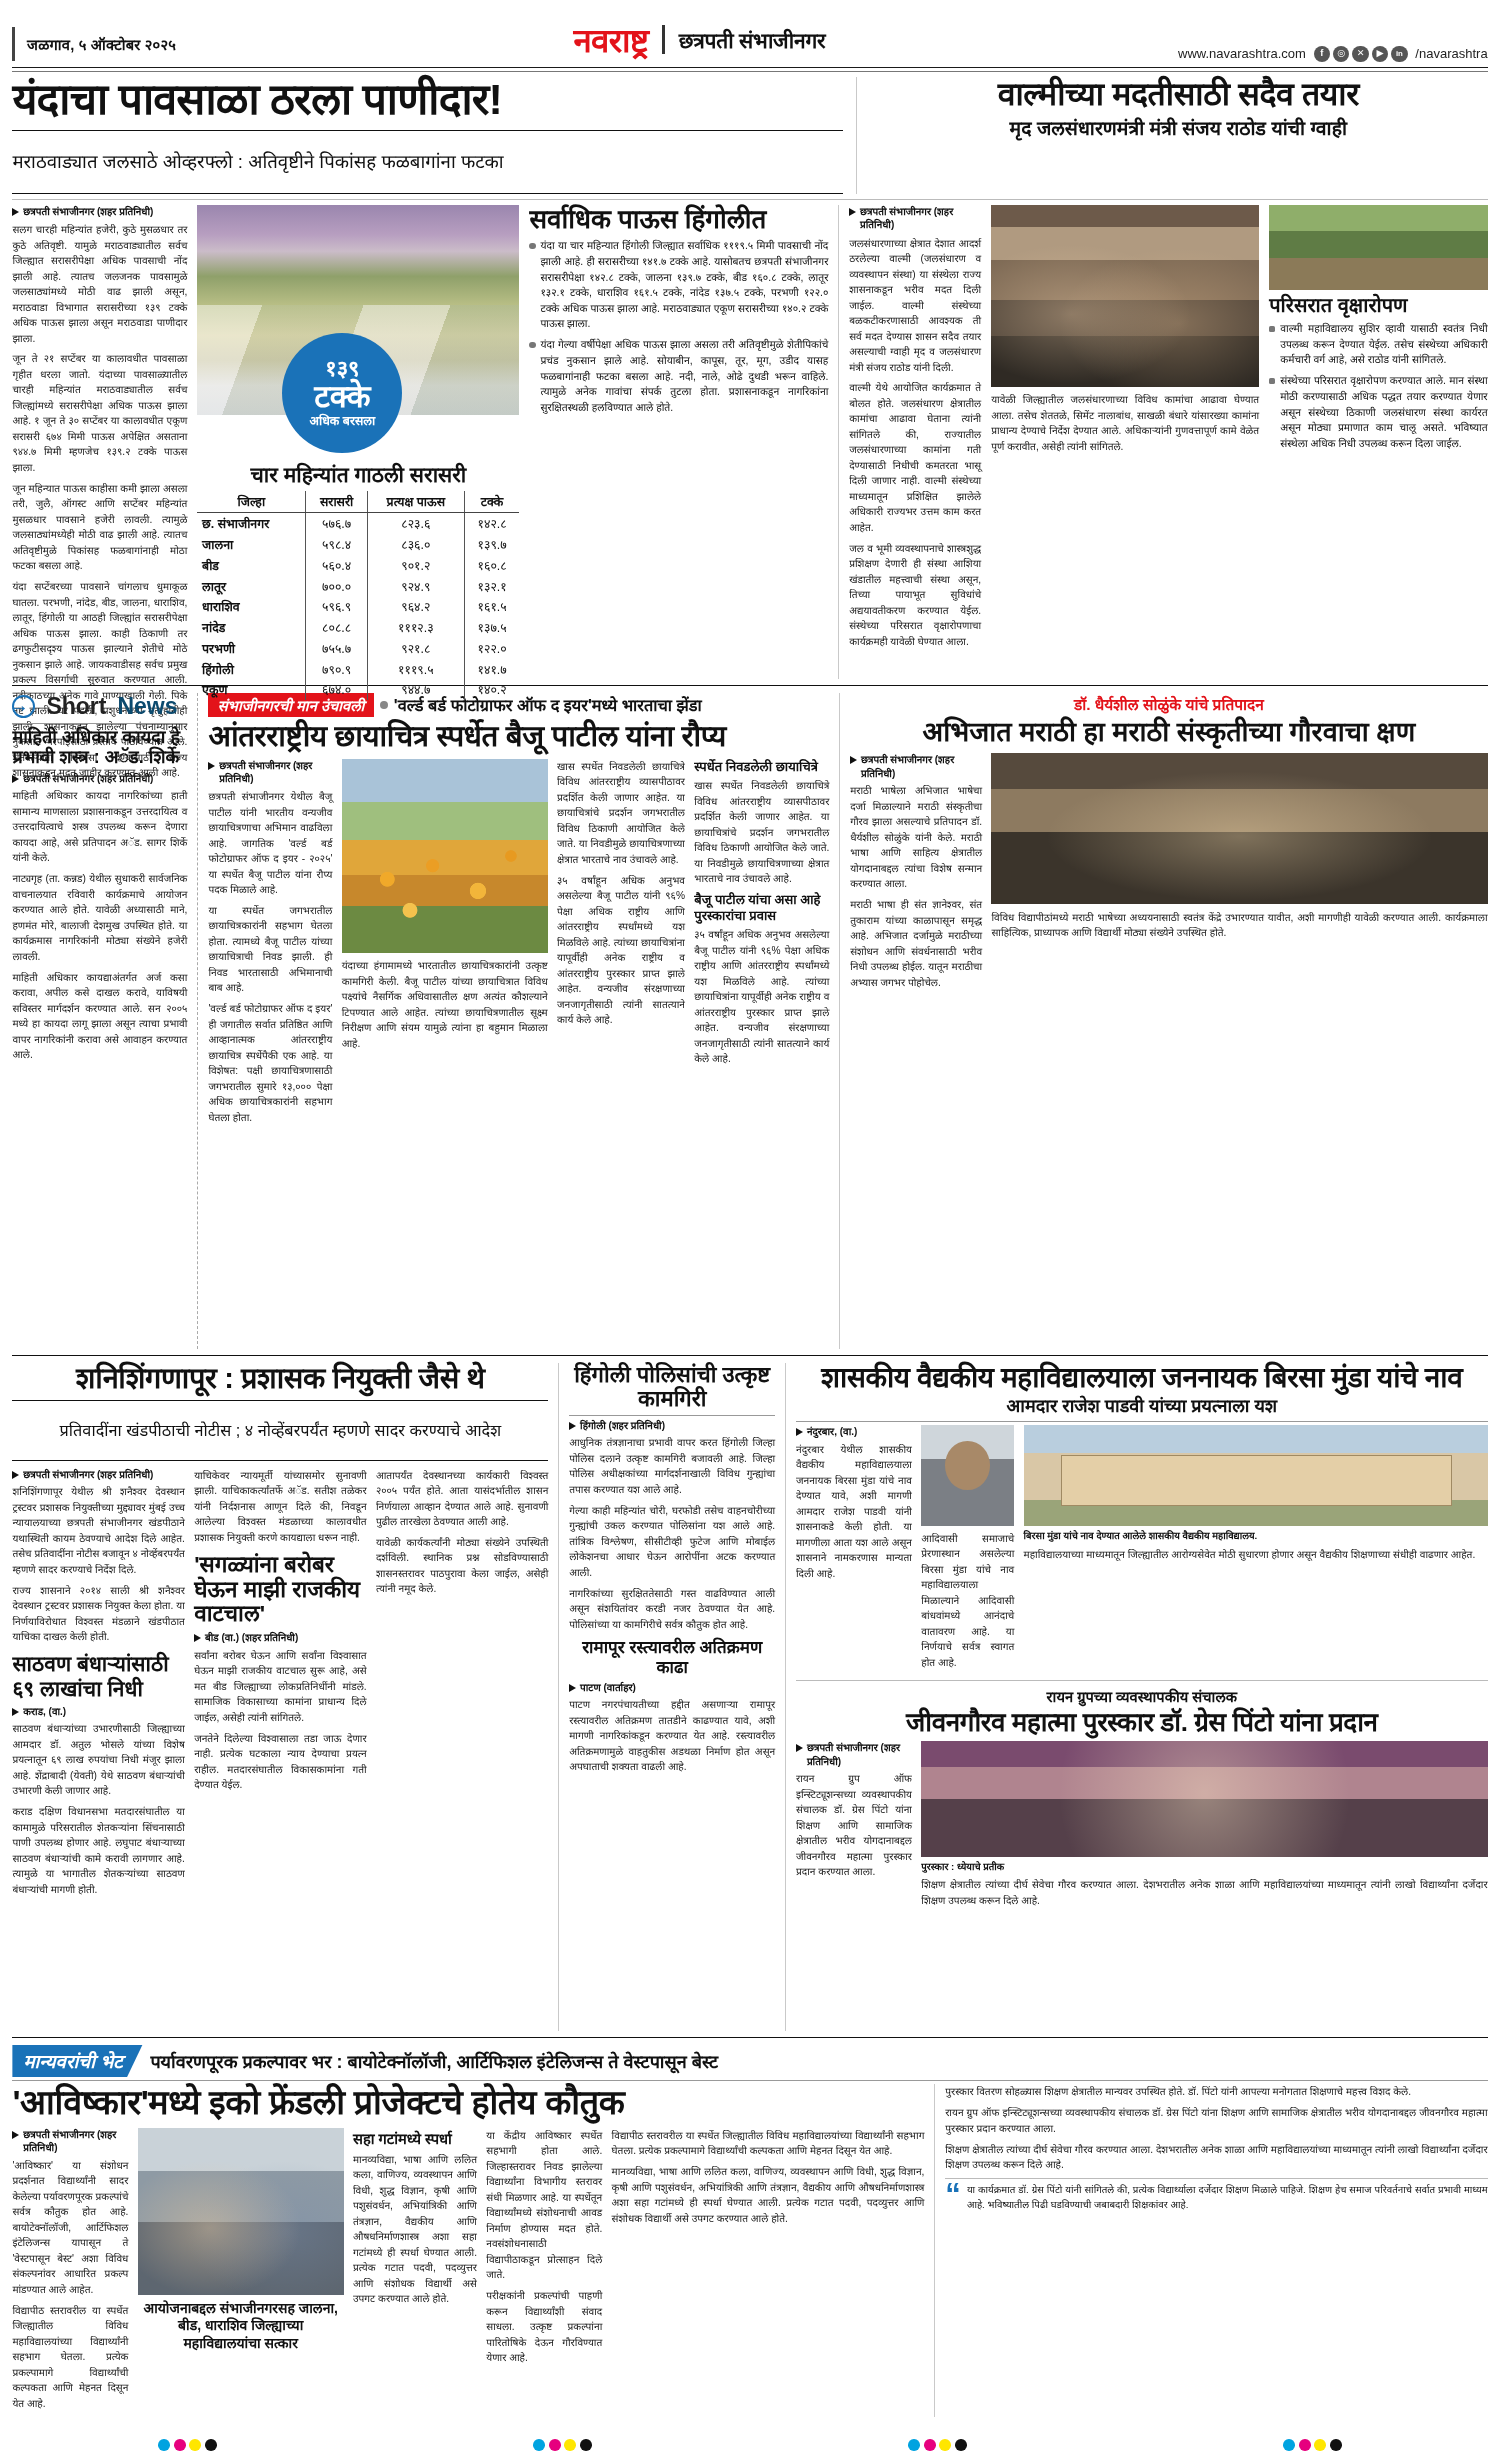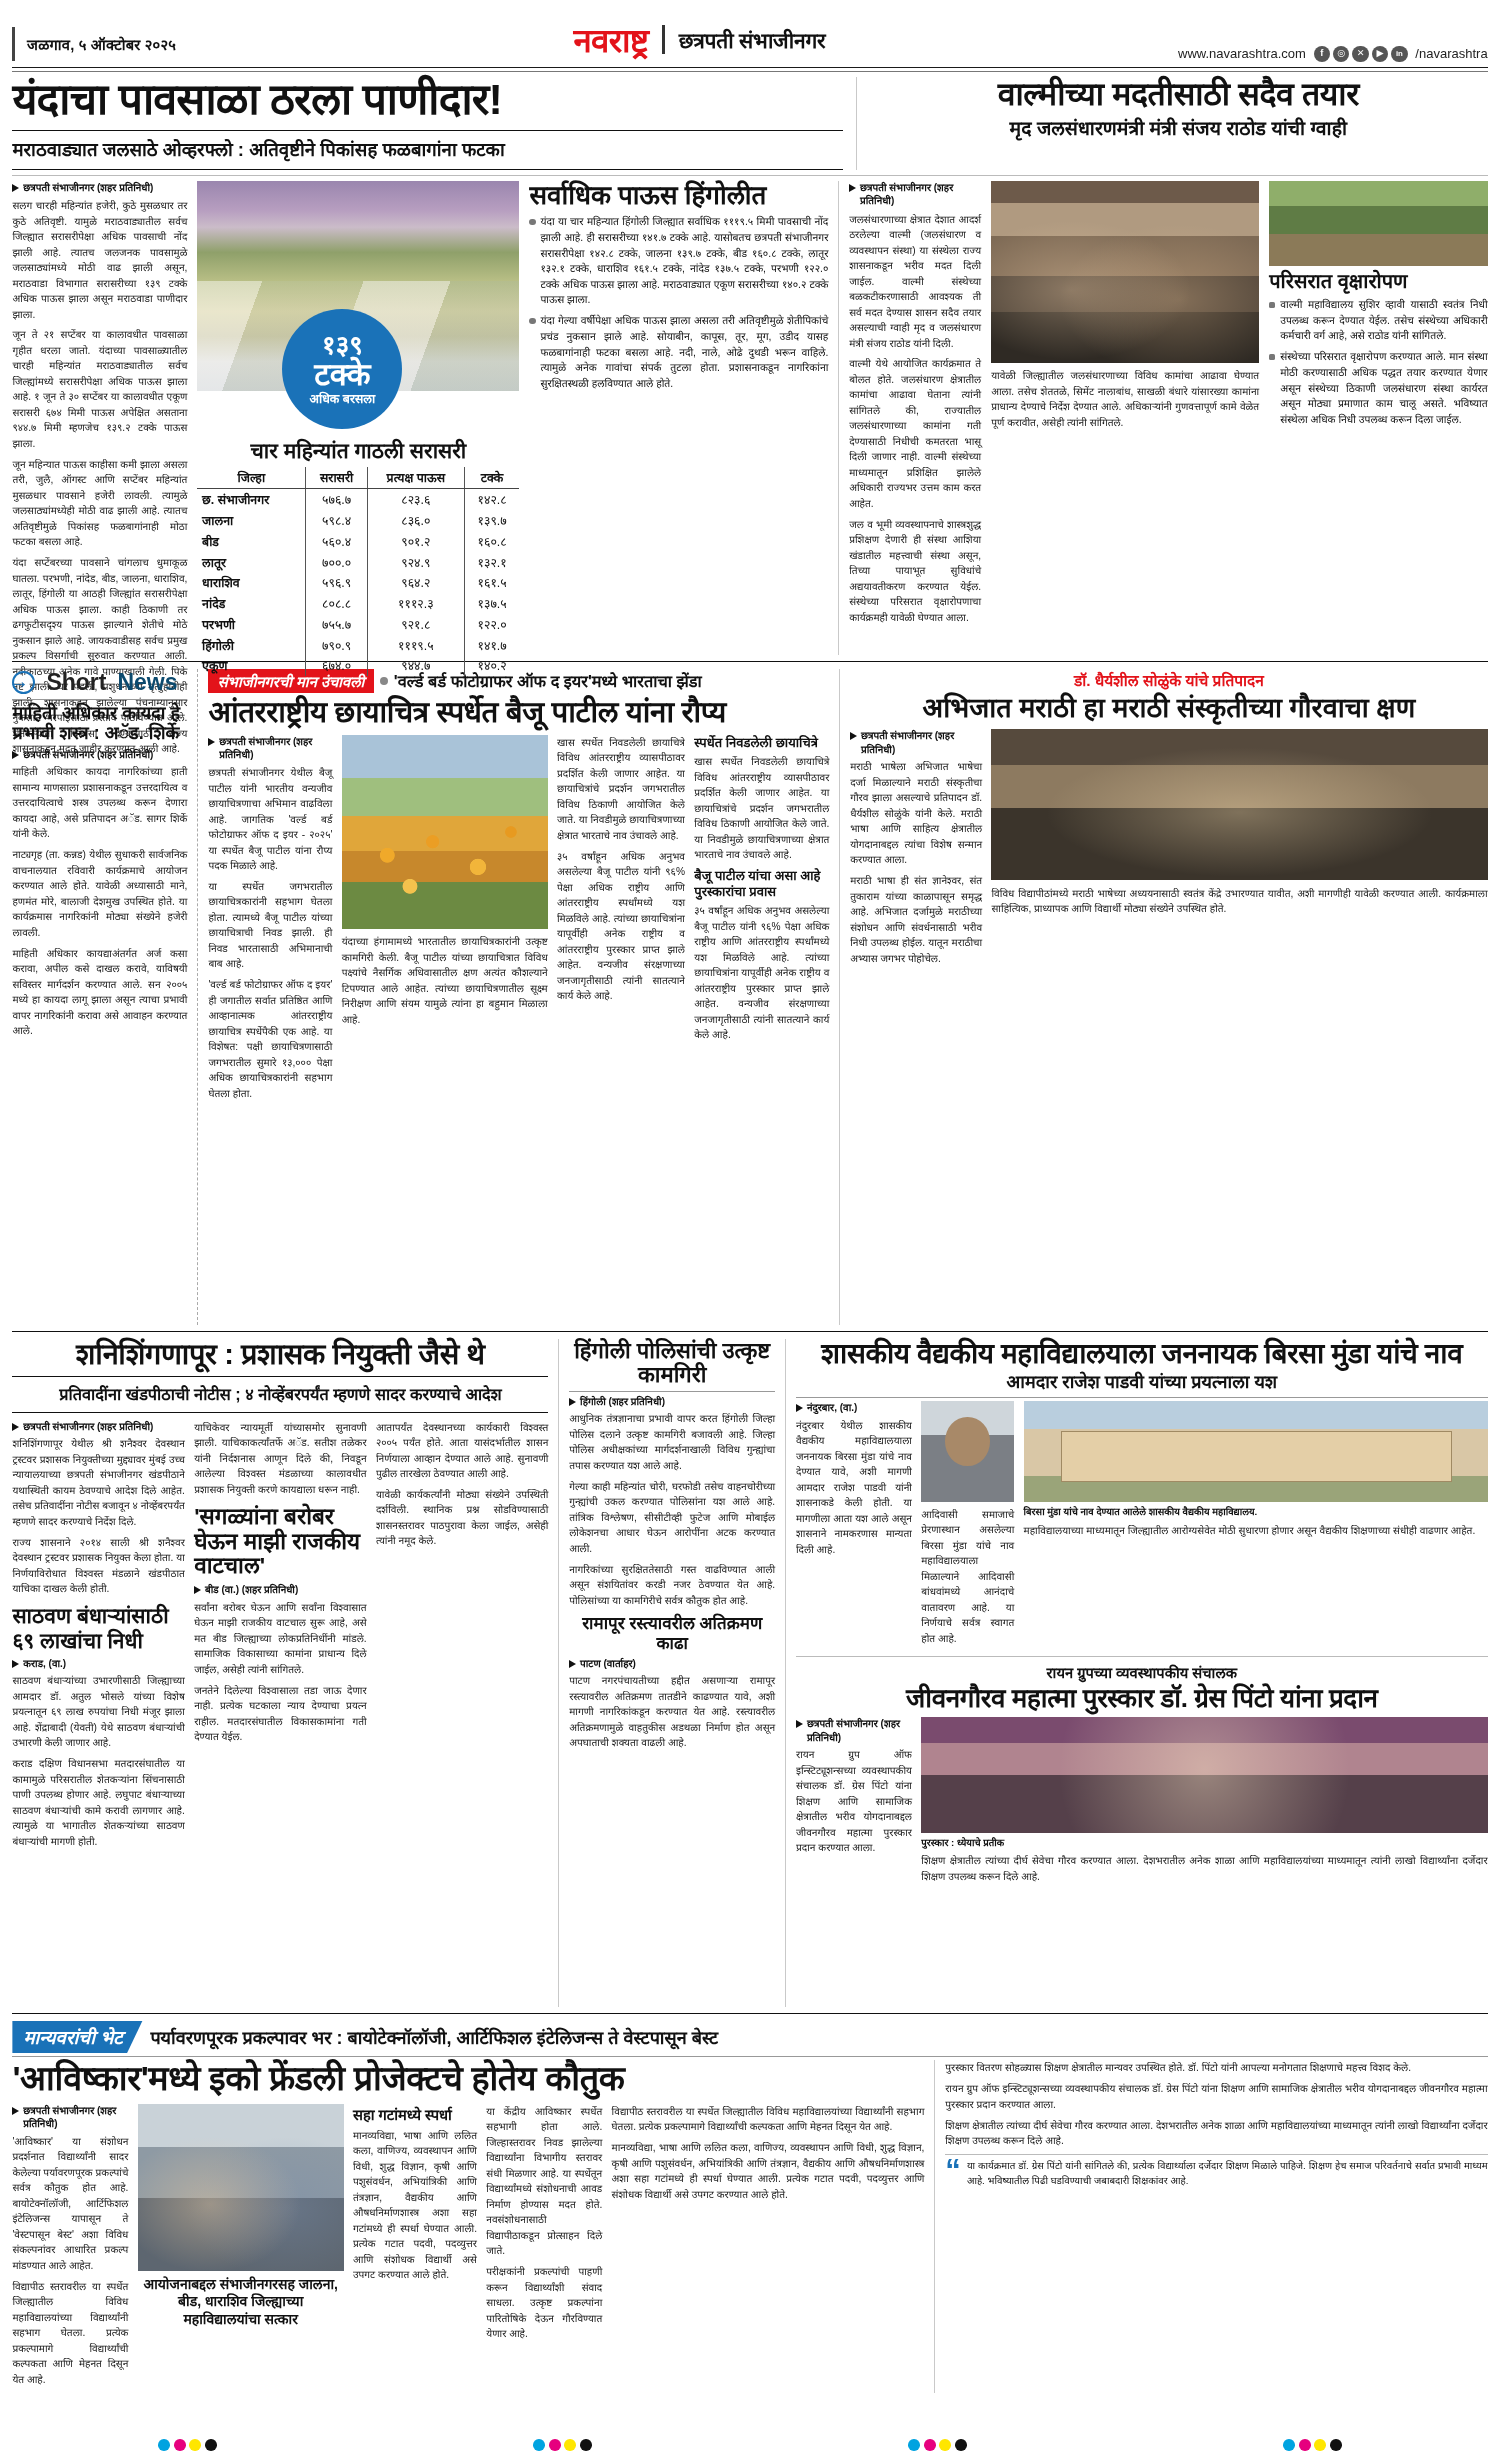--- a/index.html
+++ b/index.html
@@ -43,21 +43,21 @@
   .dblrule { height: 4.7px; border-top: 1.6px solid #1a1a1a; border-bottom: 0.8px solid #777; margin: 5.4px 0 1.6px; }
   .thinrule { height: 0.8px; background: #999; margin: 3.1px 0; }
   .hr-black { height: 1.6px; background: #111; margin: 6.2px 0; }
   .hr-grey { height: 0.8px; background: #bbb; margin: 4.7px 0; }
 
   
   .hl-xl { font-size: 43px; font-weight: 900; line-height: 1.06; letter-spacing: -0.8px; }
   .hl-lg { font-size: 32px; font-weight: 900; line-height: 1.1; letter-spacing: -0.4px; }
   .hl-md { font-size: 26px; font-weight: 900; line-height: 1.12; }
   .hl-sm { font-size: 20px; font-weight: 800; line-height: 1.15; }
-  .sub-rule { font-size: 18.6px; font-weight: 700; line-height: 1.2; border-top: 1.6px solid #111; border-bottom: 1.6px solid #111; padding: 8px 0; }
+  .sub-rule { font-size: 18.6px; font-weight: 400; line-height: 1.2; border-top: 1.6px solid #111; border-bottom: 1.6px solid #111; padding: 20px 0; }
   .sub-plain { font-size: 19.4px; font-weight: 700; line-height: 1.2; }
   .ctr { text-align: center; }
 
   .body-col { font-size: 10.2px; line-height: 1.52; text-align: justify; color: #1a1a1a; hyphens: auto; }
   .body-col p { margin: 0 0 5.4px; }
   .byline { font-size: 10px; font-weight: 700; line-height: 1.35; display: flex; gap: 3.9px; }
   .tri { width: 0; height: 0; border-left: 7px solid #111; border-top: 4.7px solid transparent; border-bottom: 4.7px solid transparent; margin-top: 3.1px; flex: 0 0 auto; }
 
   
   .cols { display: flex; gap: 11px; }
@@ -108,21 +108,21 @@
   .ph-expo { background: linear-gradient(180deg,#c9d2d8 0 26%, #8e9aa4 26% 56%, #5d6670 56% 100%); }
   .ph-expo::after{ content:""; position:absolute; inset:0; background: radial-gradient(ellipse at 35% 60%, rgba(230,200,160,.45), transparent 48%), radial-gradient(ellipse at 72% 62%, rgba(120,140,170,.4), transparent 48%); }
 
   
   .badge {
     position: absolute; border-radius: 50%;
     background: #1a72b8; color: #fff;
     display: flex; flex-direction: column; align-items: center; justify-content: center;
     text-align: center; line-height: 1;
   }
-  .badge .b1 { font-size: 26px; font-weight: 900; }
+  .badge .b1 { font-size: 22px; font-weight: 900; }
   .badge .b2 { font-size: 31px; font-weight: 900; margin-top: 1.6px; }
   .badge .b3 { font-size: 12.4px; font-weight: 700; margin-top: 3.1px; }
 
   
   .tbl { width: 100%; border-collapse: collapse; font-size: 12.4px; }
   .tbl th { font-weight: 700; font-size: 12.4px; padding: 2.3px 4.7px; text-align: center; border-bottom: 0.8px solid #444; }
   .tbl td { padding: 1.9px 4.7px; text-align: center; font-size: 12.4px; }
   .tbl td:first-child { text-align: left; font-weight: 600; }
   .tbl td + td, .tbl th + th { border-left: 0.8px solid #555; }
   .tbl-title { font-size: 21px; font-weight: 900; text-align: center; margin-bottom: 3.1px; }

